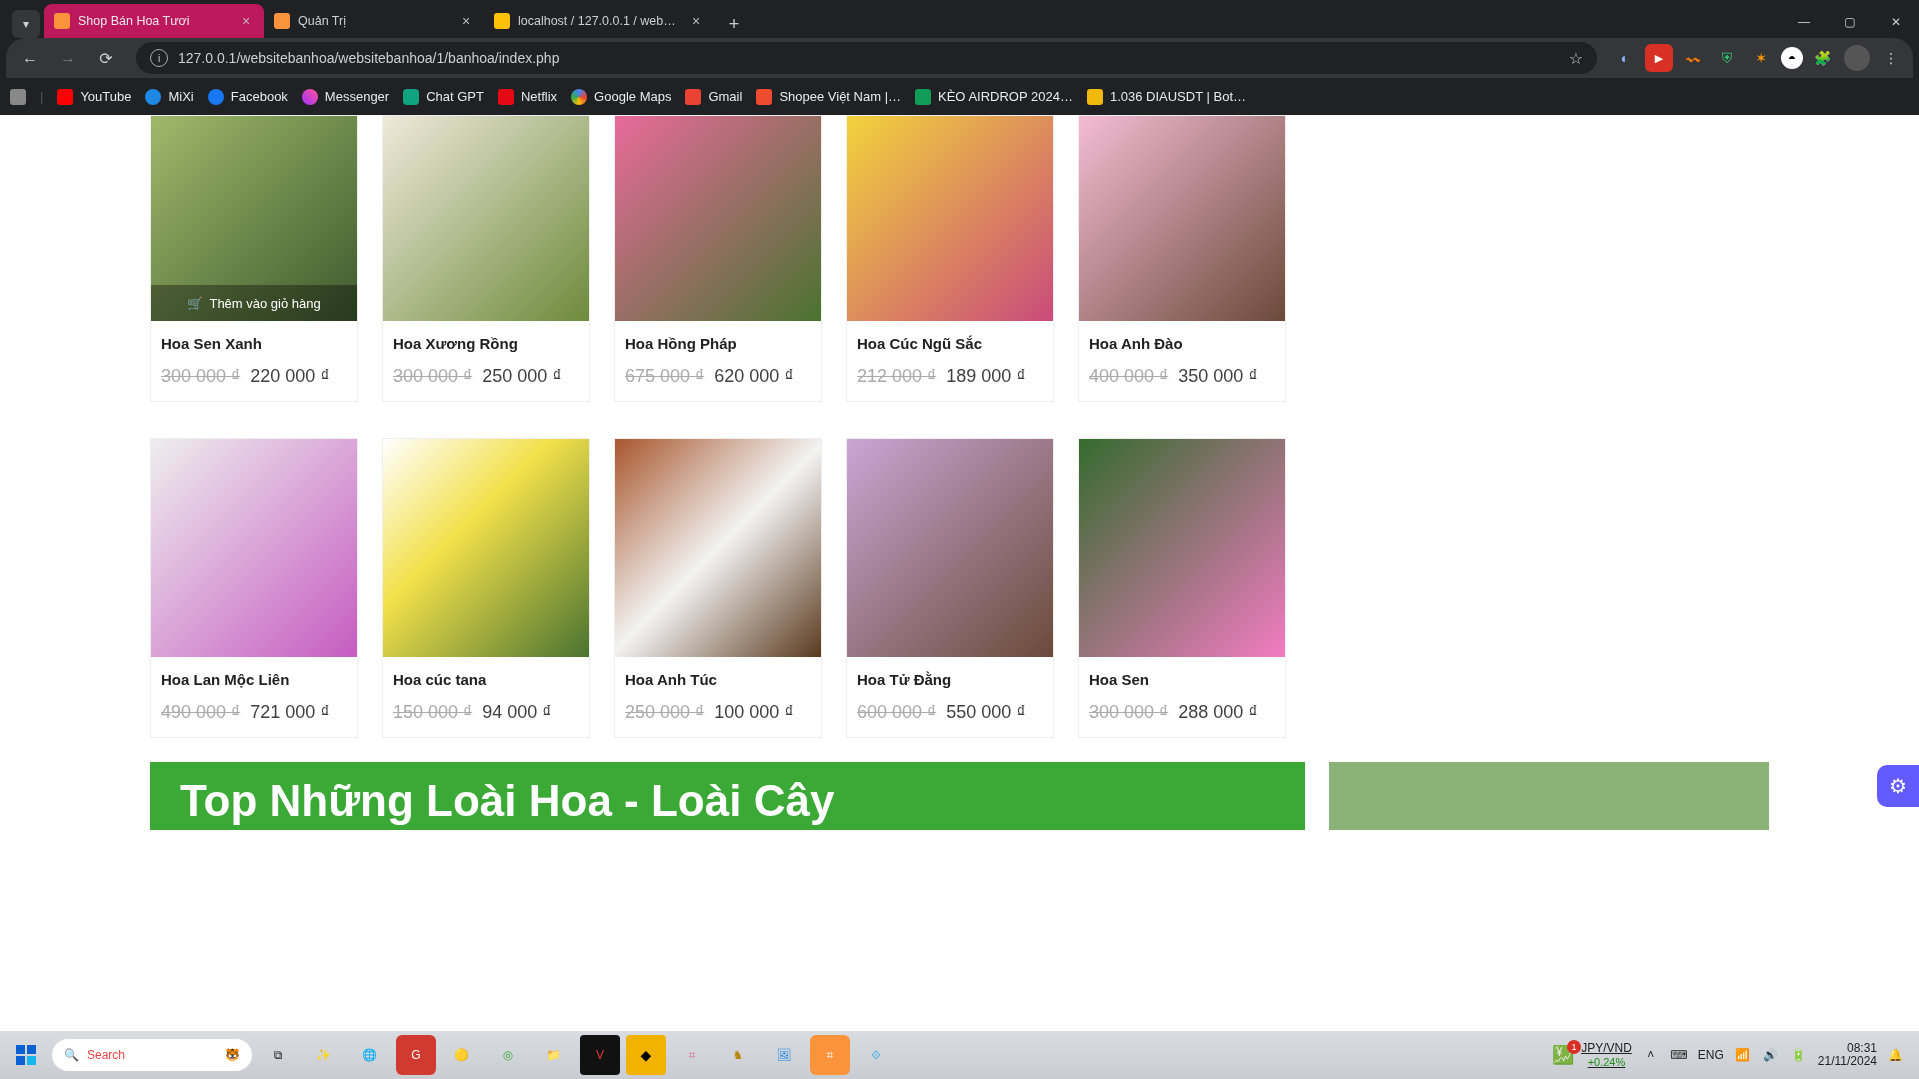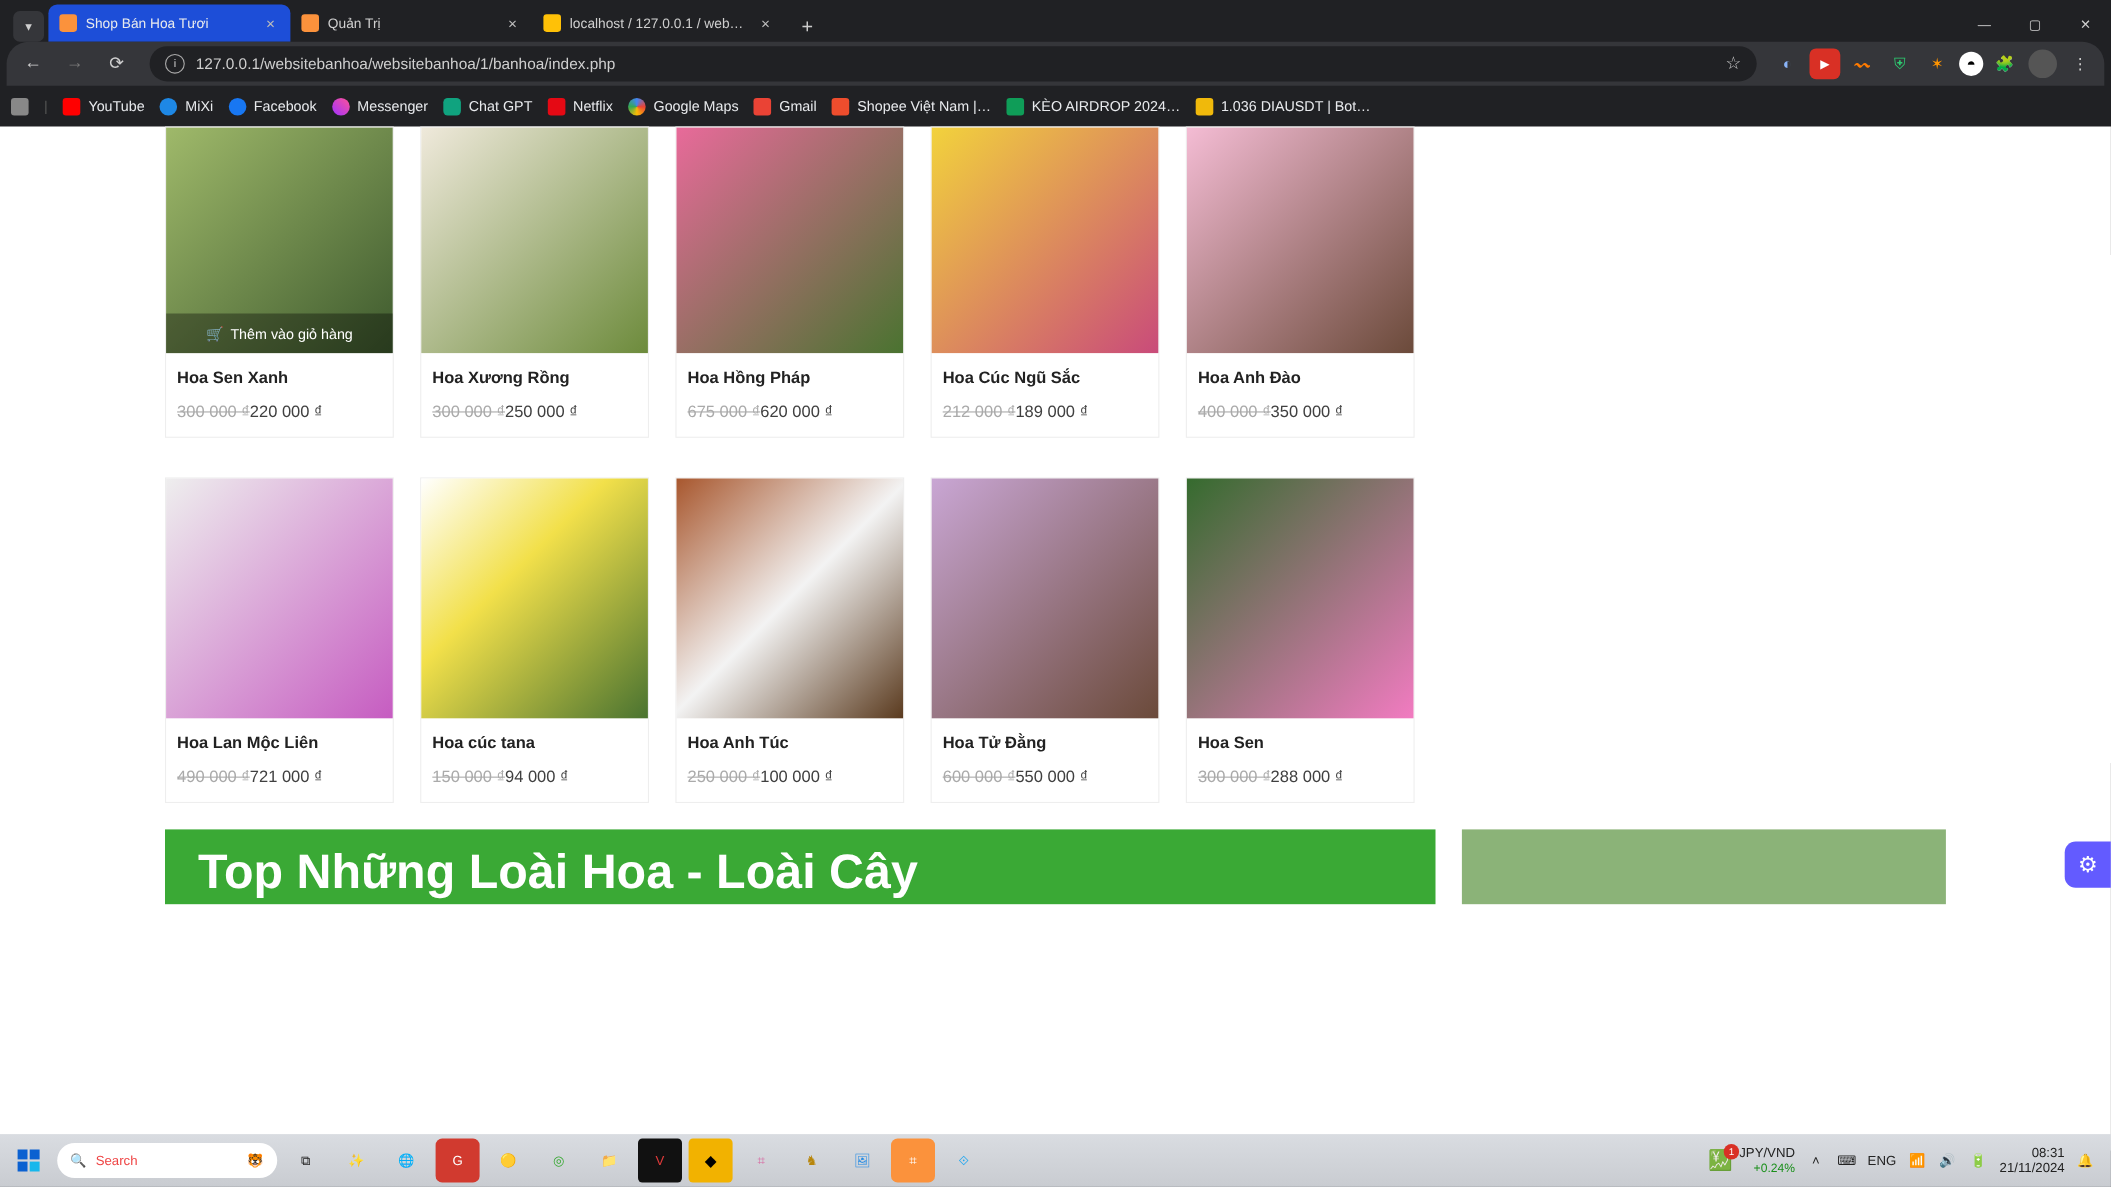--- a/index.html
+++ b/index.html
@@ -3,21 +3,21 @@
 <meta charset="utf-8">
 <style>
   * { margin:0; padding:0; box-sizing:border-box; font-family:"Segoe UI",Arial,sans-serif; }
   html,body { width:1919px; height:1079px; overflow:hidden; background:#202124; }
 
   
   .chrome { width:100%; height:115px; background:#202124; color:#cfcfcf; display:flex; flex-direction:column; }
   .tabbar { height:38px; display:flex; align-items:flex-end; padding-left:8px; }
   .tab-dd { width:28px; height:28px; margin:4px 4px 0 4px; border-radius:6px; background:#35363a; display:flex; align-items:center; justify-content:center; font-size:12px; cursor:pointer; }
   .tab { height:34px; min-width:220px; max-width:230px; display:flex; align-items:center; padding:0 10px; border-radius:8px 8px 0 0; font-size:12.5px; gap:8px; cursor:pointer; }
-  .tab.active { background:#1d4ed8; color:#e8eaed; }
+  .tab.active { background:#be185d; color:#e8eaed; }
   .tab .favicon { width:16px; height:16px; border-radius:3px; background:#fb923c; flex:none; }
   .tab .favicon.pma { background:#ffc107; }
   .tab .tab-title { flex:1; white-space:nowrap; overflow:hidden; text-overflow:ellipsis; }
   .tab .close { width:16px; height:16px; display:flex; align-items:center; justify-content:center; font-size:14px; color:#bbb; border-radius:50%; }
   .newtab { width:28px; height:28px; margin-left:6px; display:flex; align-items:center; justify-content:center; font-size:18px; color:#ccc; cursor:pointer; }
   .win-controls { margin-left:auto; display:flex; }
   .win-btn { width:46px; height:32px; display:flex; align-items:center; justify-content:center; font-size:12px; cursor:pointer; }
 
   .addrbar { height:40px; background:#35363a; border-radius:20px 20px 0 0; display:flex; align-items:center; padding:0 8px; gap:6px; margin:0 6px; }
   .nav-icon { width:32px; height:32px; display:flex; align-items:center; justify-content:center; font-size:16px; color:#cfcfcf; border-radius:50%; cursor:pointer; }
@@ -35,21 +35,21 @@
 
   
   .viewport { position:absolute; top:115px; left:0; right:0; bottom:33px; background:#fff; overflow:hidden; }
   .page { width:100%; padding:0 150px; }
   .grid { display:grid; grid-template-columns:repeat(5, 208px); gap:24px; justify-content:start; }
   .card { background:#fff; border:1px solid #eee; display:flex; flex-direction:column; cursor:pointer; position:relative; }
   .card .img { width:100%; height:205px; background:#ddd center/cover no-repeat; position:relative; }
   .add-cart { position:absolute; left:0; right:0; bottom:0; height:36px; background:rgba(0,0,0,.35); color:#fff; font-size:13px; display:flex; align-items:center; justify-content:center; gap:6px; }
   .card .body { padding:14px 10px 14px; }
   .pname { font-size:15px; font-weight:600; color:#222; margin-bottom:14px; }
-  .price-row { display:flex; font-size:15px; }
+  .price-row { display:flex; gap:10px; font-size:18px; }
   .price-old { color:#aaa; text-decoration:line-through; }
   .price-new { color:#404040; font-weight:500; }
 
   .row2 { margin-top:12px; }
   .row2 .img { height:218px; }
 
   .banner-row { margin-top:24px; display:flex; gap:24px; }
   .banner-left { flex:1; height:68px; background:#3aa935; color:#fff; font-size:44px; font-weight:700; padding:14px 30px 4px; overflow:hidden; }
   .banner-right { width:440px; height:68px; background:#8bb378 center/cover; }
 
@@ -70,21 +70,21 @@
 
   
   .taskbar { position:absolute; left:0; right:0; bottom:0; height:48px; background:linear-gradient(#d9dce1,#c9ccd1); display:flex; align-items:center; padding:0 6px; gap:6px; font-size:12px; color:#222; }
   .start { width:40px; height:40px; display:flex; align-items:center; justify-content:center; cursor:pointer; }
   .start-grid { width:20px; height:20px; display:grid; grid-template-columns:1fr 1fr; grid-template-rows:1fr 1fr; gap:2px; }
   .start-grid span:nth-child(1){background:#0b61d1;} .start-grid span:nth-child(2){background:#0b61d1;}
   .start-grid span:nth-child(3){background:#0b61d1;} .start-grid span:nth-child(4){background:#16b7ec;}
   .search-pill { width:200px; height:32px; background:#fff; border-radius:16px; display:flex; align-items:center; padding:0 12px; gap:8px; color:#555; cursor:text; }
   .tb-icon { width:40px; height:40px; display:flex; align-items:center; justify-content:center; cursor:pointer; border-radius:6px; }
   .tray { margin-left:auto; display:flex; align-items:center; gap:10px; padding-right:8px; }
-  .tray .stock { display:flex; flex-direction:column; align-items:flex-end; line-height:1.1; }
+  .tray .stock { display:flex; flex-direction:column; align-items:center; line-height:1.1;text-decoration:underline; }
   .tray .stock .pct { color:#1a8f1a; font-size:11px; }
   .tray .clock { display:flex; flex-direction:column; align-items:flex-end; line-height:1.1; }
   .tray-ic { width:18px; height:18px; display:flex; align-items:center; justify-content:center; }
   .badge-red { width:14px; height:14px; border-radius:50%; background:#d93025; color:#fff; font-size:9px; display:flex; align-items:center; justify-content:center; }
 </style>
 </head>
 <body>
 
 <div class="chrome">
   <div class="tabbar">

